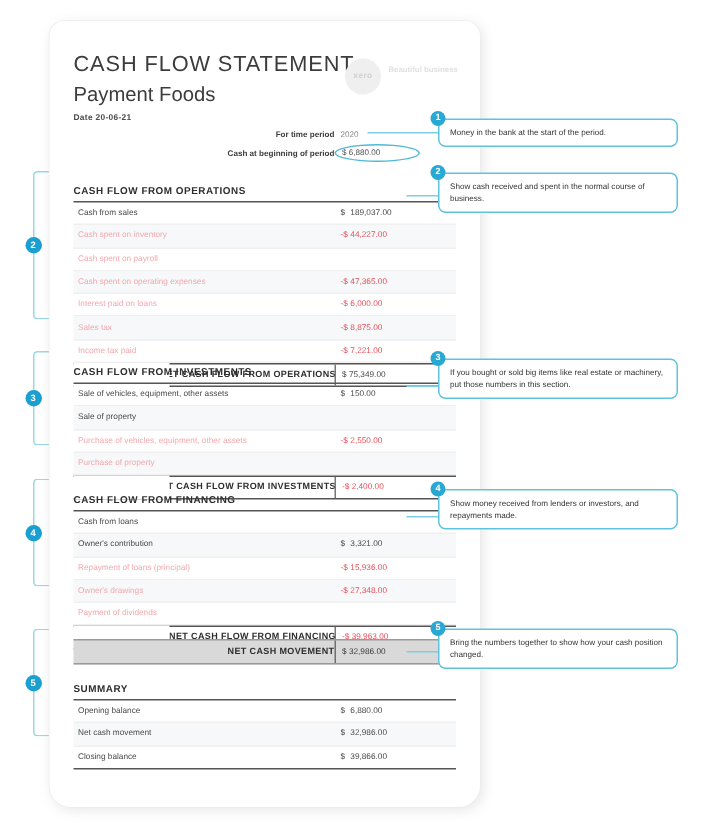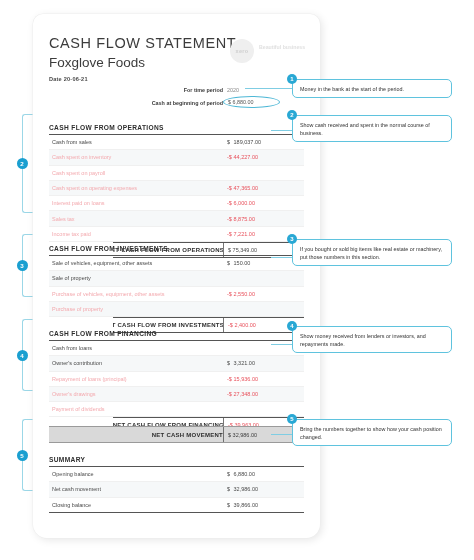--- a/index.html
+++ b/index.html
@@ -182,21 +182,21 @@
   <div>
     <div class="bracket" style="left:22px;top:419px;width:20px;height:72px;"></div>
     <div class="dotend" style="left:39px;top:417.5px;"></div>
     <div class="dotend" style="left:39px;top:489px;"></div>
     <div class="bbadge" style="left:16.5px;top:450px;">5</div>
   </div>
 
   <div class="doc">
 
     <div class="title">CASH FLOW STATEMENT</div>
-    <div class="company">Foxglove Foods</div>
+    <div class="company">Payment Foods</div>
     <div class="datum">
       <span>Date</span>
       <span class="dv">20-06-21</span>
     </div>
 
     <div class="logo">
       <div class="ring"></div>
       <div class="ringtxt">xero</div>
       <div class="tag">Beautiful business</div>
     </div>

